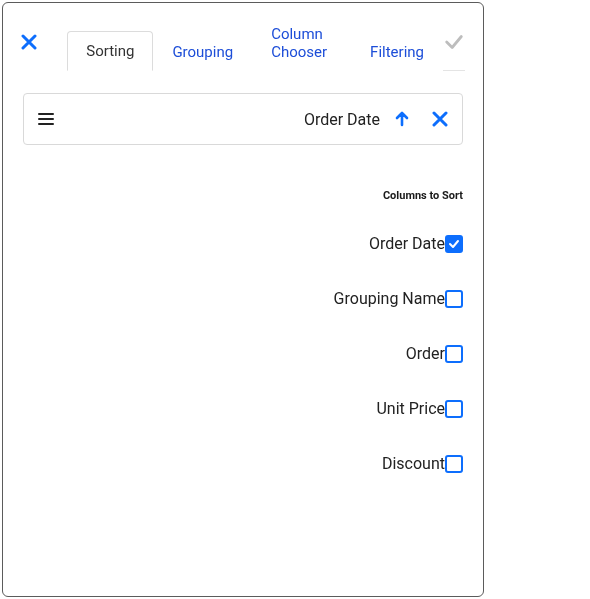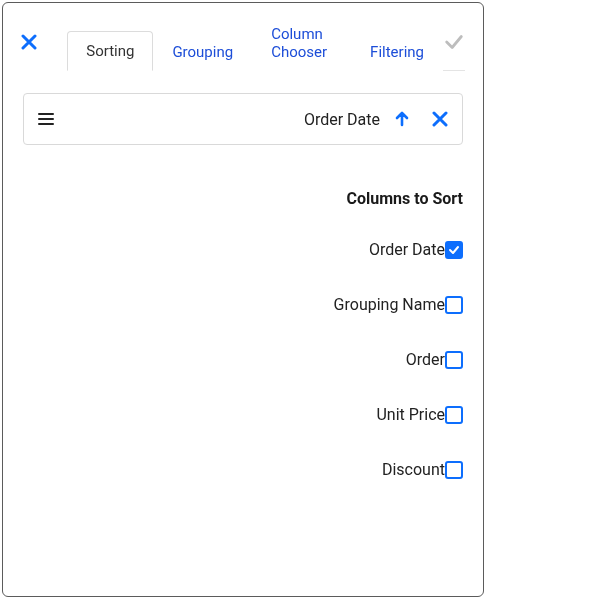--- a/index.html
+++ b/index.html
@@ -109,21 +109,21 @@
     .remove-x {
       color: #0d6efd;
       font-weight: 700;
       font-size: 18px;
       cursor: pointer;
       display:flex;
       align-items:center;
       margin-left: 8px;
     }
     .section-heading {
-      font-size: 16px;
+      font-size: 11px;
       font-weight: 700;
       color: #1a1a1a;
       margin: 44px 0 14px 0;
     }
     .col-list {
       display: flex;
       flex-direction: column;
     }
     .col-item {
       display: flex;

